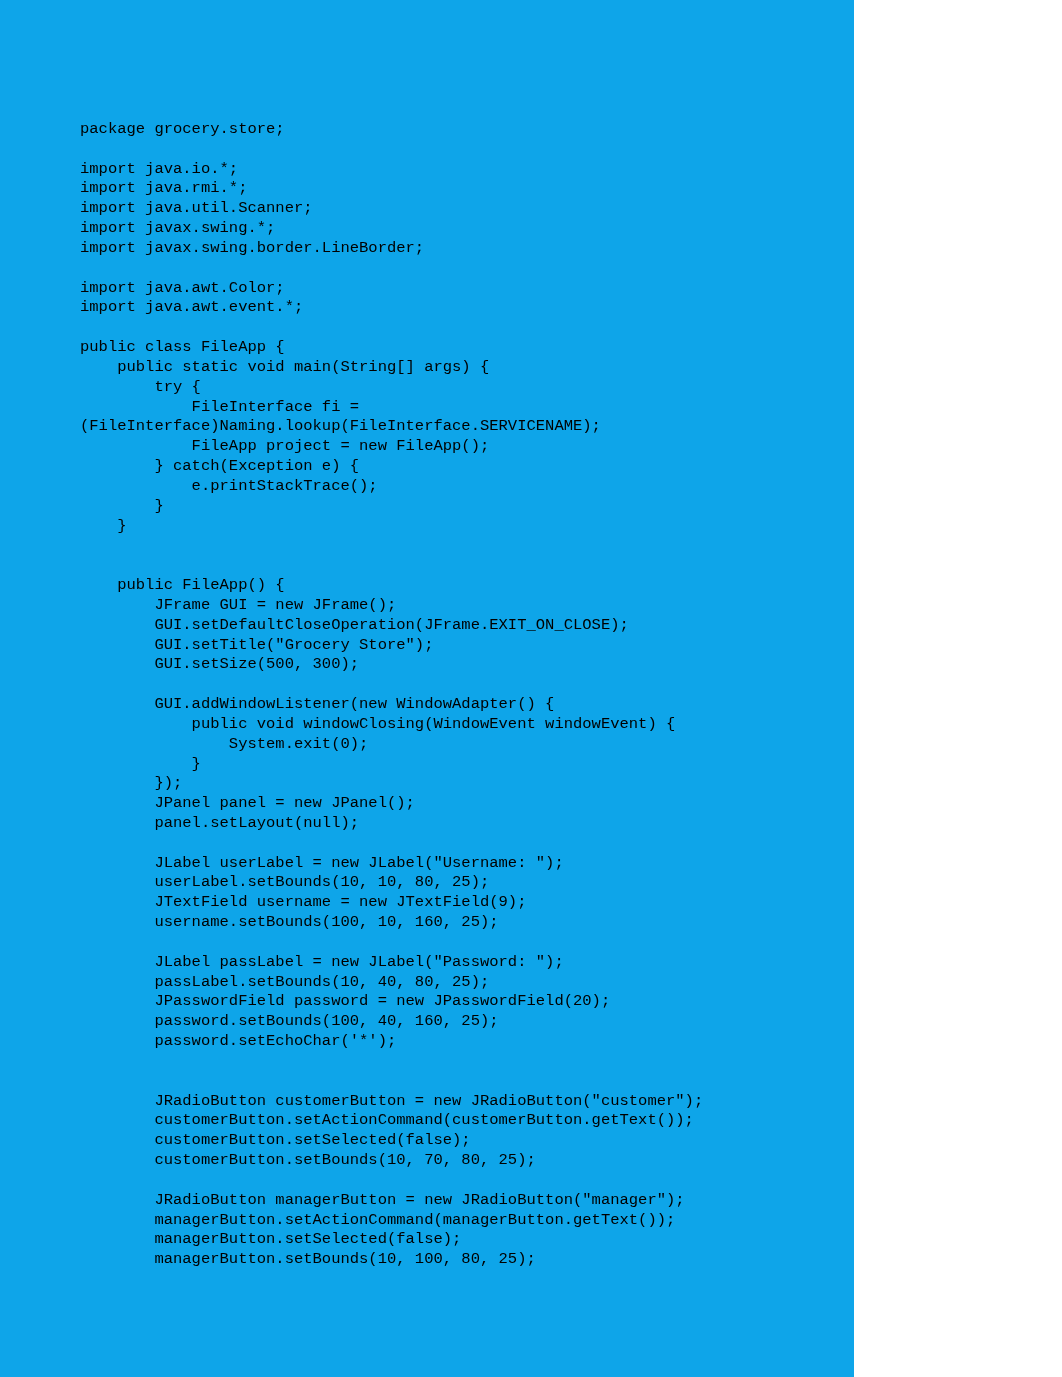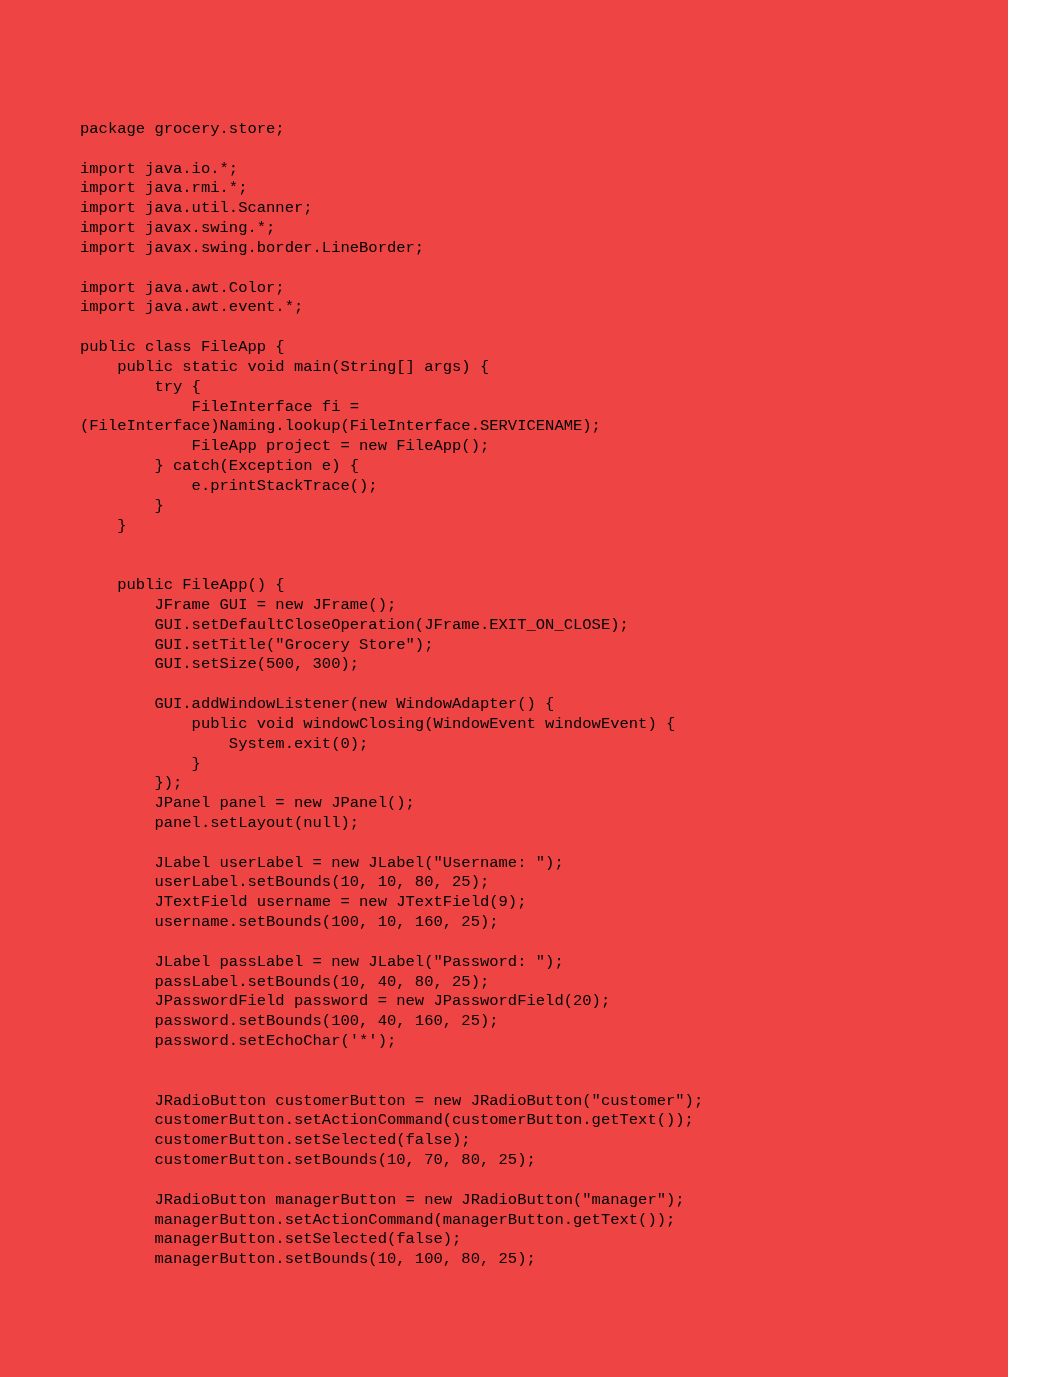--- a/index.html
+++ b/index.html
@@ -1,23 +1,23 @@
 <!DOCTYPE html>
 <html><head>
 <meta charset="utf-8">
 <style>
   html, body {
     margin: 0;
     padding: 0;
     background: #ffffff;
   }
   .page {
-    width: 1008px;
+    width: 854px;
     height: 1377px;
-    background: #ef4444;
+    background: #0ea5e9;
     position: relative;
     box-sizing: border-box;
     padding: 120px 80px 80px 80px;
   }
   pre.code {
     font-family: "Courier New", Courier, monospace;
     font-size: 15.5px;
     line-height: 1.28;
     white-space: pre;
     color: #000000;

